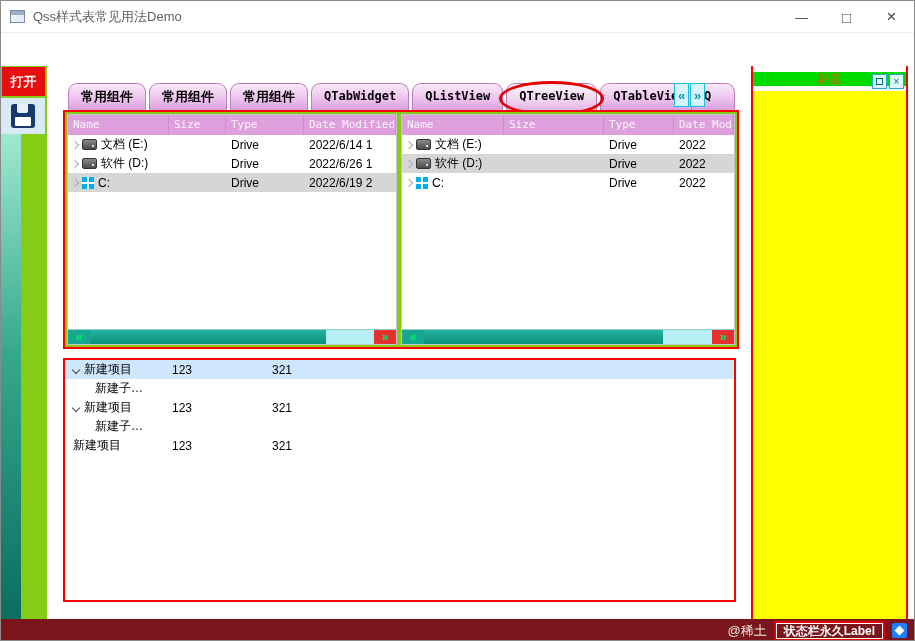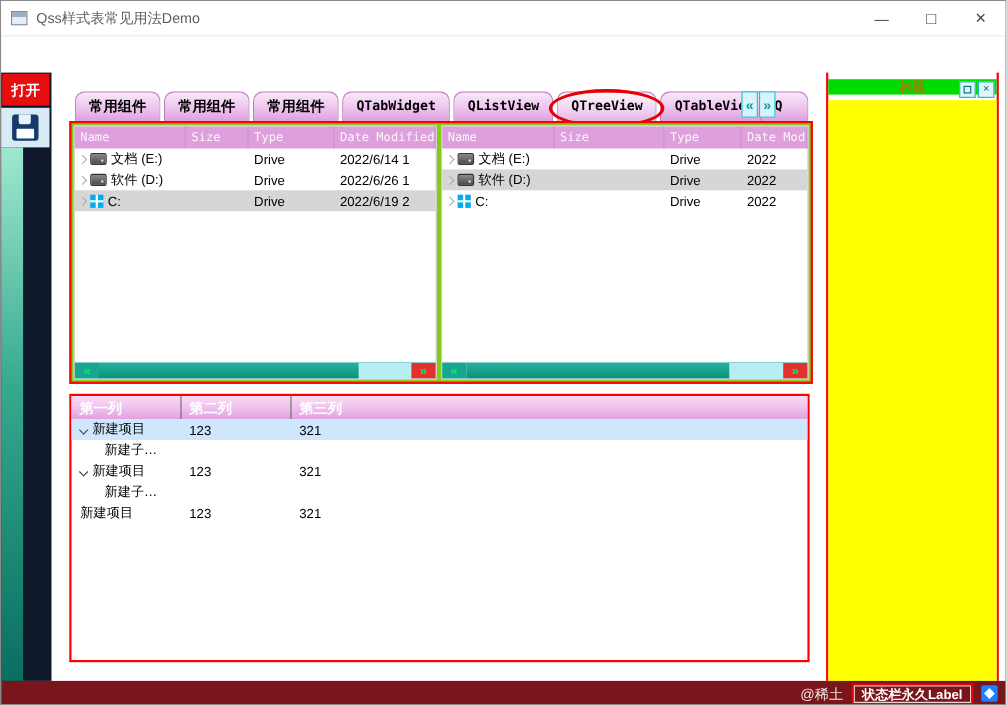--- a/index.html
+++ b/index.html
@@ -14,21 +14,21 @@
   .win-controls { position:absolute; right:0; top:0; height:32px; display:flex; }
   .win-btn { width:45px; height:32px; display:flex; align-items:center; justify-content:center; color:#444; font-size:13px; cursor:default; }
   .win-btn.max { font-size:15px; }
   .win-btn.close { font-size:17px; }
 
   
   .menubar { position:absolute; left:0; top:32px; width:100%; height:33px; background:linear-gradient(180deg,#a9d3f5 0%,#8fc2ee 55%,#74add f 100%); background:linear-gradient(180deg,#a9d3f5 0%,#8fc2ee 55%,#74aedf 100%); display:flex; align-items:center; padding-left:18px; border-bottom:1px solid #5c9ccf; }
   .menu-item { padding:6px 23px; font-size:13px; color:#000; cursor:default; }
 
   
-  .sidebar { position:absolute; left:0; top:65px; width:46px; height:553px; background:#0f172a; }
+  .sidebar { position:absolute; left:0; top:65px; width:46px; height:553px; background:#84cc16; }
   .open-btn { position:absolute; left:1px; top:1px; width:43px; height:29px; background:#e60e0e; color:#fff; font-size:13px; font-weight:bold; border:none; display:flex; align-items:center; justify-content:center; font-family:inherit; }
   .save-area { position:absolute; left:0; top:32px; width:44px; height:36px; background:#d9eaf7; display:flex; align-items:center; justify-content:center; }
   .floppy { width:24px; height:24px; background:#163a6b; border-radius:3px; position:relative; }
   .floppy::before { content:""; position:absolute; left:6px; top:0; width:11px; height:9px; background:#e8f0fa; border-radius:0 0 2px 2px; }
   .floppy::after { content:""; position:absolute; left:4px; bottom:2px; width:16px; height:9px; background:#fff; border-radius:1px; }
   .teal-strip { position:absolute; left:0; top:68px; width:20px; height:485px; background:linear-gradient(180deg,#9fe8d0 0%,#35a98e 45%,#0a6e60 100%); }
 
   
   .central { position:absolute; left:46px; top:65px; width:704px; height:553px; background:#fff; }
 
@@ -231,25 +231,20 @@
                 <div class="hs-handle"></div>
               </div>
             <div class="hs-btn r">»</div>
           </div>
         </div>
 
       </div>
     </div>
 
     <div class="lowertree">
-      <div class="lt-header">
-        <div class="lt-hcell">第一列</div>
-        <div class="lt-hcell">第二列</div>
-        <div class="lt-hcell last">第三列</div>
-      </div>
       <div class="lt-row selected">
         <div class="lt-c1">
             <span class="chev down"></span>
             <span>新建项目</span>
           </div>
         <div class="lt-c2">123</div>
         <div class="lt-c3">321</div>
       </div>
       <div class="lt-row">
         <div class="lt-c1 child">

